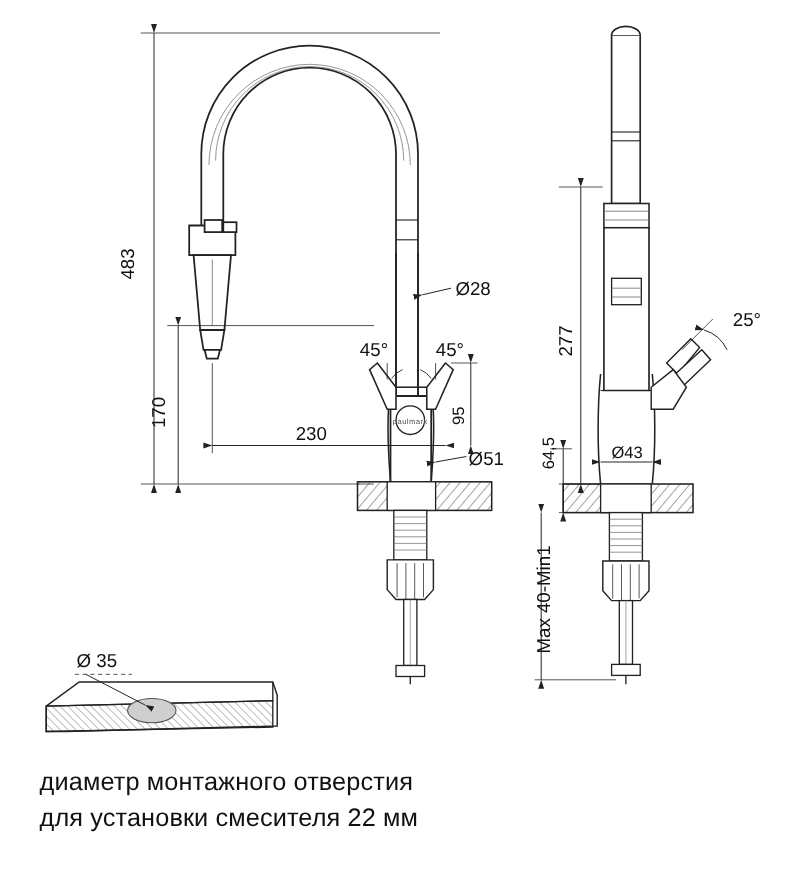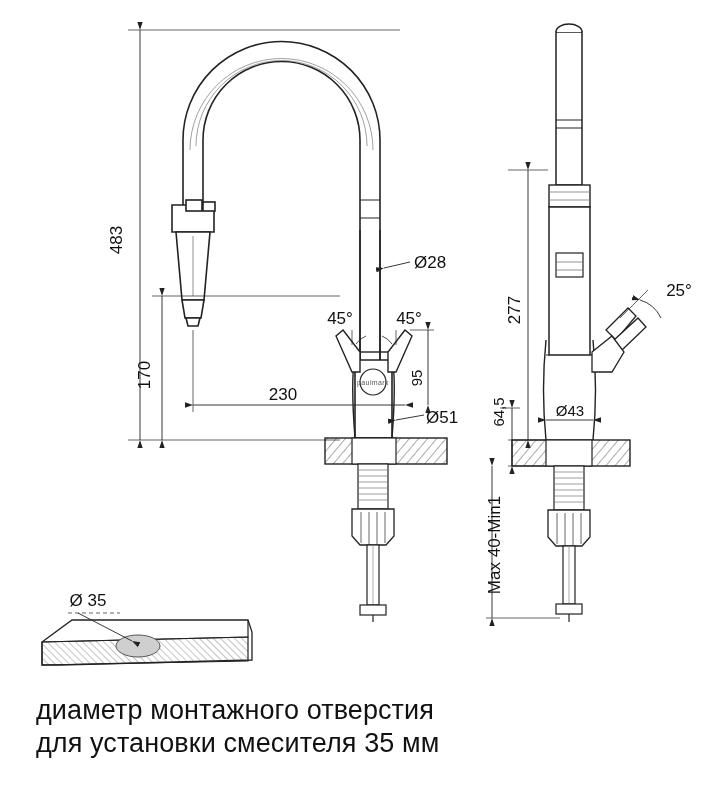--- a/index.html
+++ b/index.html
@@ -25,21 +25,21 @@
     position: absolute;
     left: 0; top: 0;
     width: 715px;
     height: 795px;
   }
   .caption {
     position: absolute;
     left: 36px;
     top: 694px;
     width: 520px;
-    font-size: 27px;
+    font-size: 23px;
     line-height: 33px;
     color: #111111;
     letter-spacing: 0.1px;
   }
   .caption div { white-space: nowrap; }
   text { font-family: "Liberation Sans", sans-serif; fill: #111111; }
   .dim-label { font-size: 17px; }
   .dim-label-sm { font-size: 15px; }
   .brand { font-size: 7px; fill: #555; letter-spacing: 0.4px; }
 </style>
@@ -244,16 +244,16 @@
       <path d="M42,642 L42,665 L248,661 L248,637 Z" fill="url(#hatch2)" stroke="#222" stroke-width="1.2"></path>
       <ellipse cx="138" cy="646" rx="22" ry="11" fill="#cfcfcf" stroke="#555" stroke-width="1"></ellipse>
       <path d="M78,613 L132,641" stroke="#222" stroke-width="0.9" marker-end="url(#arrowEnd)"></path>
       <line x1="68" y1="613" x2="120" y2="613" stroke="#222" stroke-width="0.7" stroke-dasharray="4 3"></line>
       <text class="dim-label" x="88" y="606" text-anchor="middle">Ø 35</text>
     </g>
   </svg>
 
   <div class="caption">
     <div>диаметр монтажного отверстия</div>
-    <div>для установки смесителя 35 мм</div>
+    <div>для установки смесителя 22 мм</div>
   </div>
 
 </div>
 
 </body></html>

